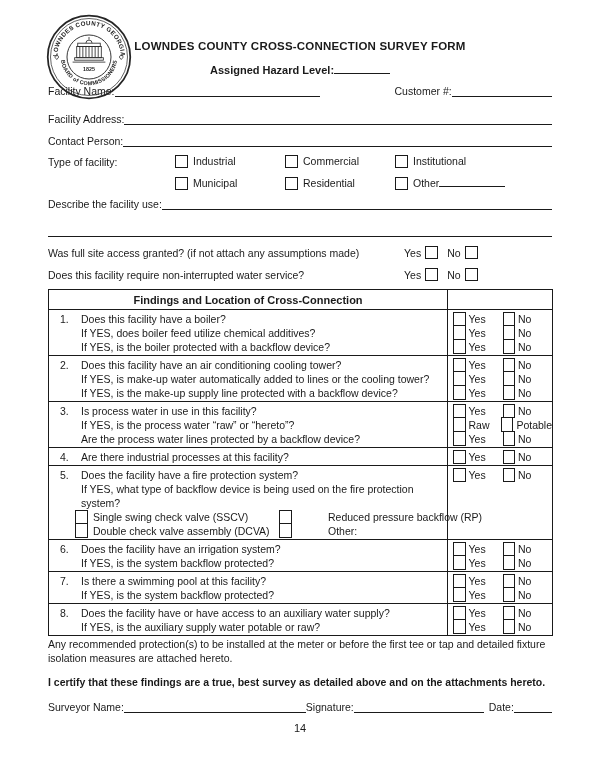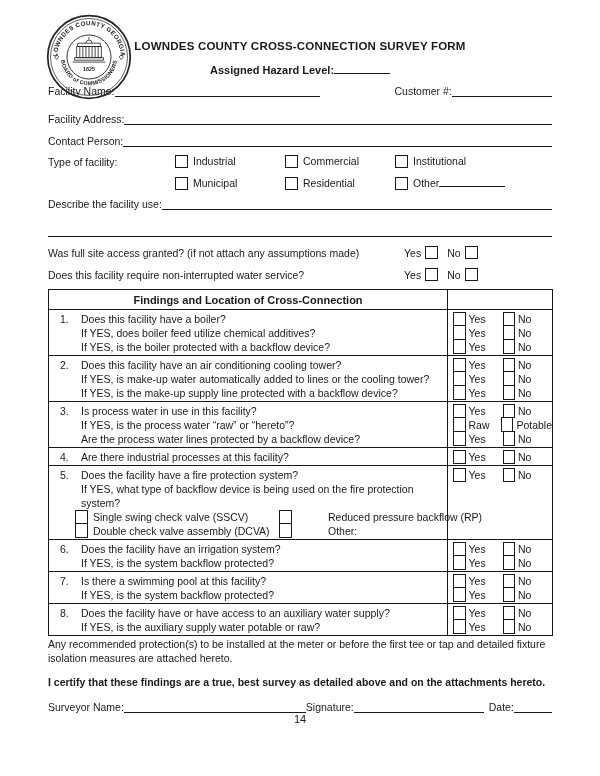--- a/index.html
+++ b/index.html
@@ -90,21 +90,21 @@
   .opt-b { white-space: nowrap; padding-left: 36px; }
 
   
   .note { margin-top: 2px; line-height: 13.5px; }
   .certify { margin-top: 10px; font-weight: bold; line-height: 14.5px; }
   .sig-row { margin-top: 11px; display: flex; align-items: flex-end; }
   .sig-line1 { width: 182px; flex: none; }
   .sig-line2 { width: 130px; flex: none; }
   .sig-date-lbl { padding-left: 5px; }
   .sig-line3 { flex: 1; }
-  .page-num { text-align: center; font-size: 11px; }
+  .page-num { margin-top: 9px; text-align: center; font-size: 11px; }
 </style>
 </head>
 <body>
 
 <div class="page">
 
   <div class="seal">
     <svg viewBox="0 0 84 84" width="86" height="86">
       <circle cx="42" cy="42" r="40.3" fill="none" stroke="#252525" stroke-width="1.7"></circle>
       <circle cx="42" cy="42" r="37.6" fill="none" stroke="#252525" stroke-width="0.7"></circle>

